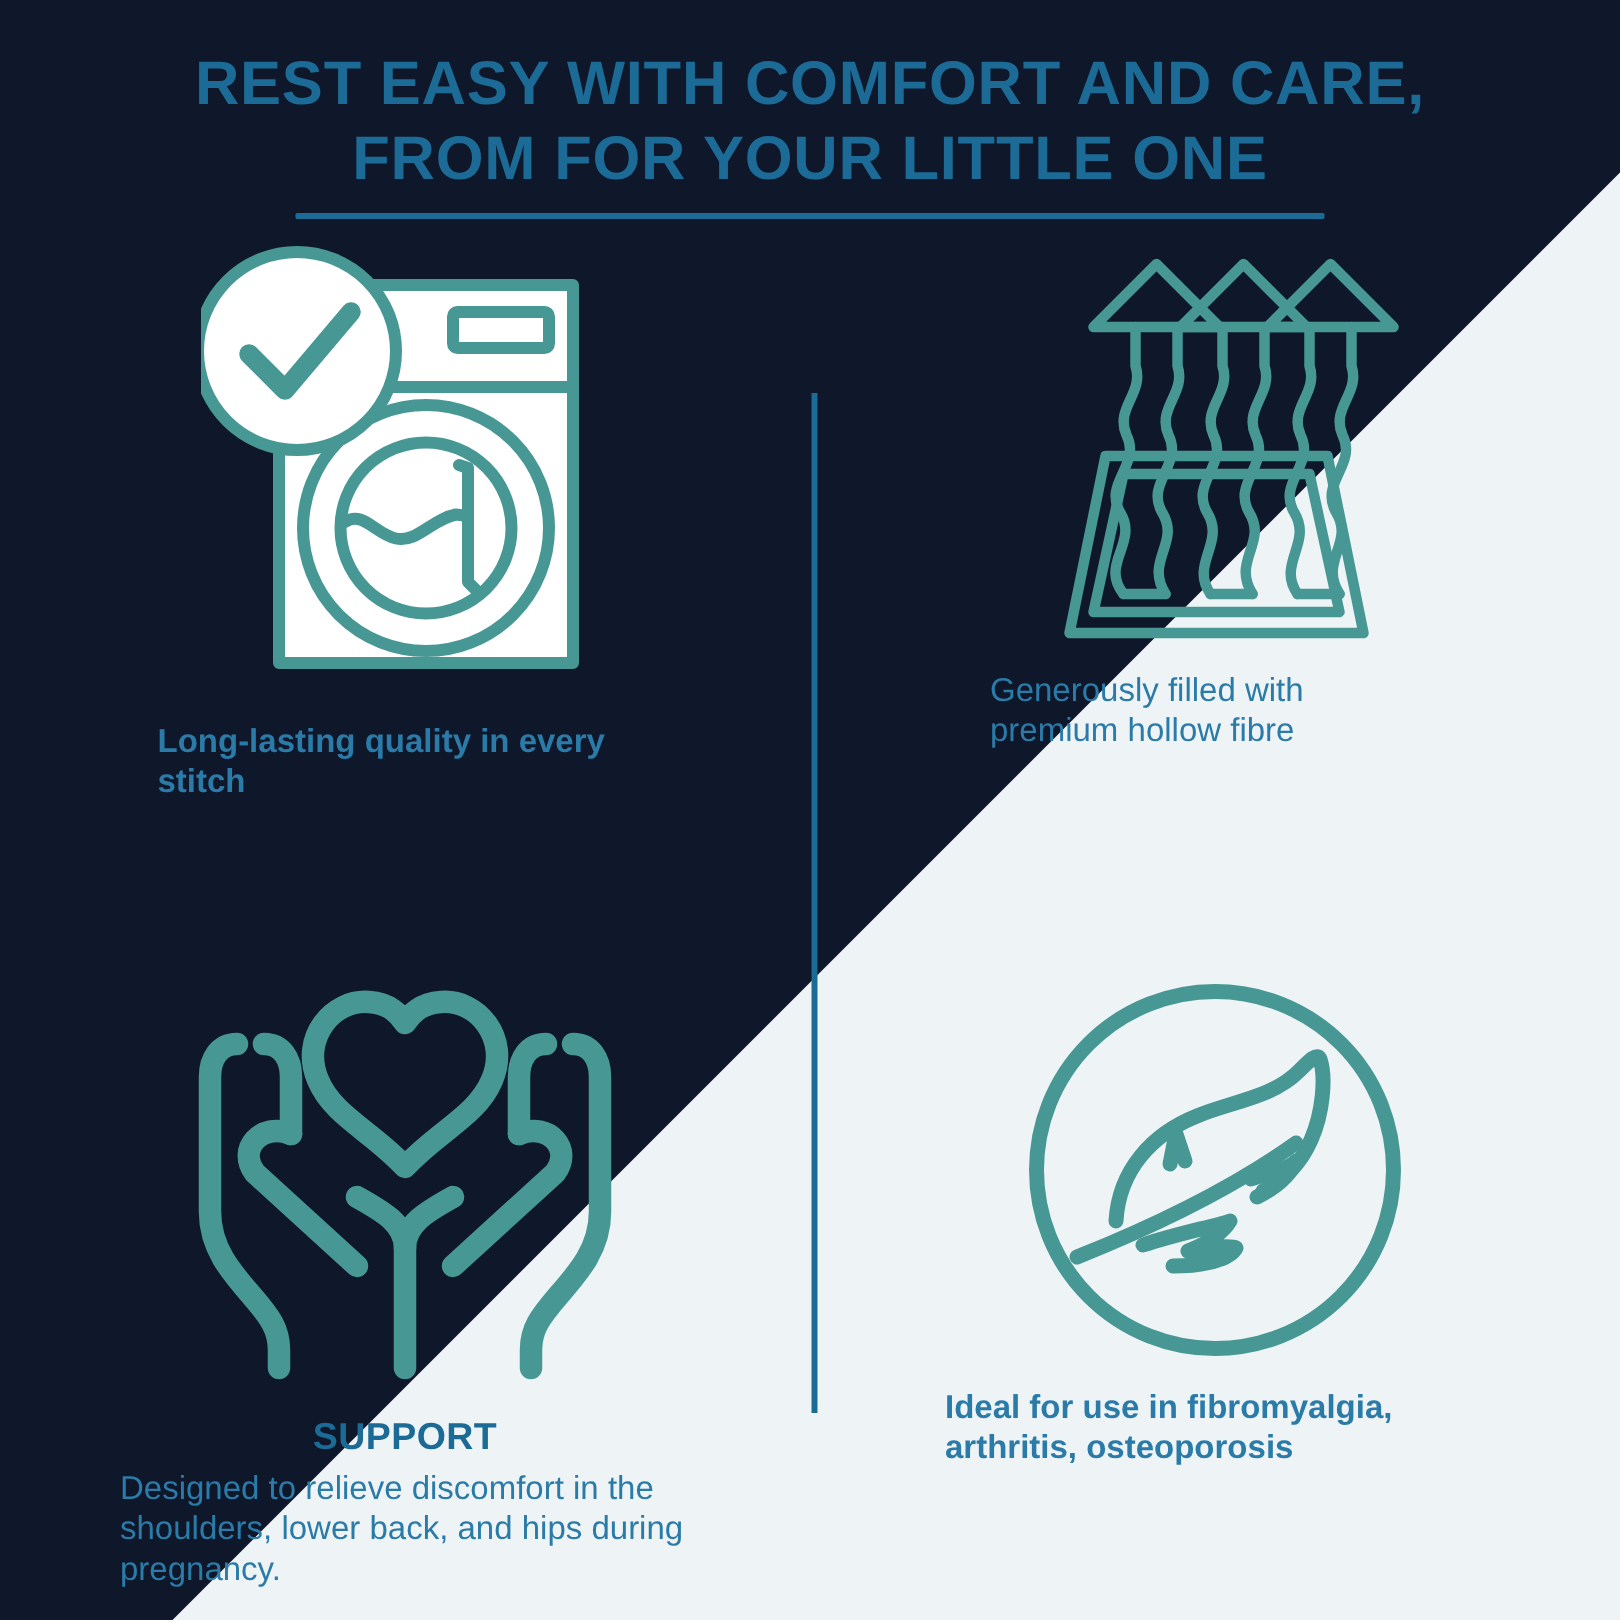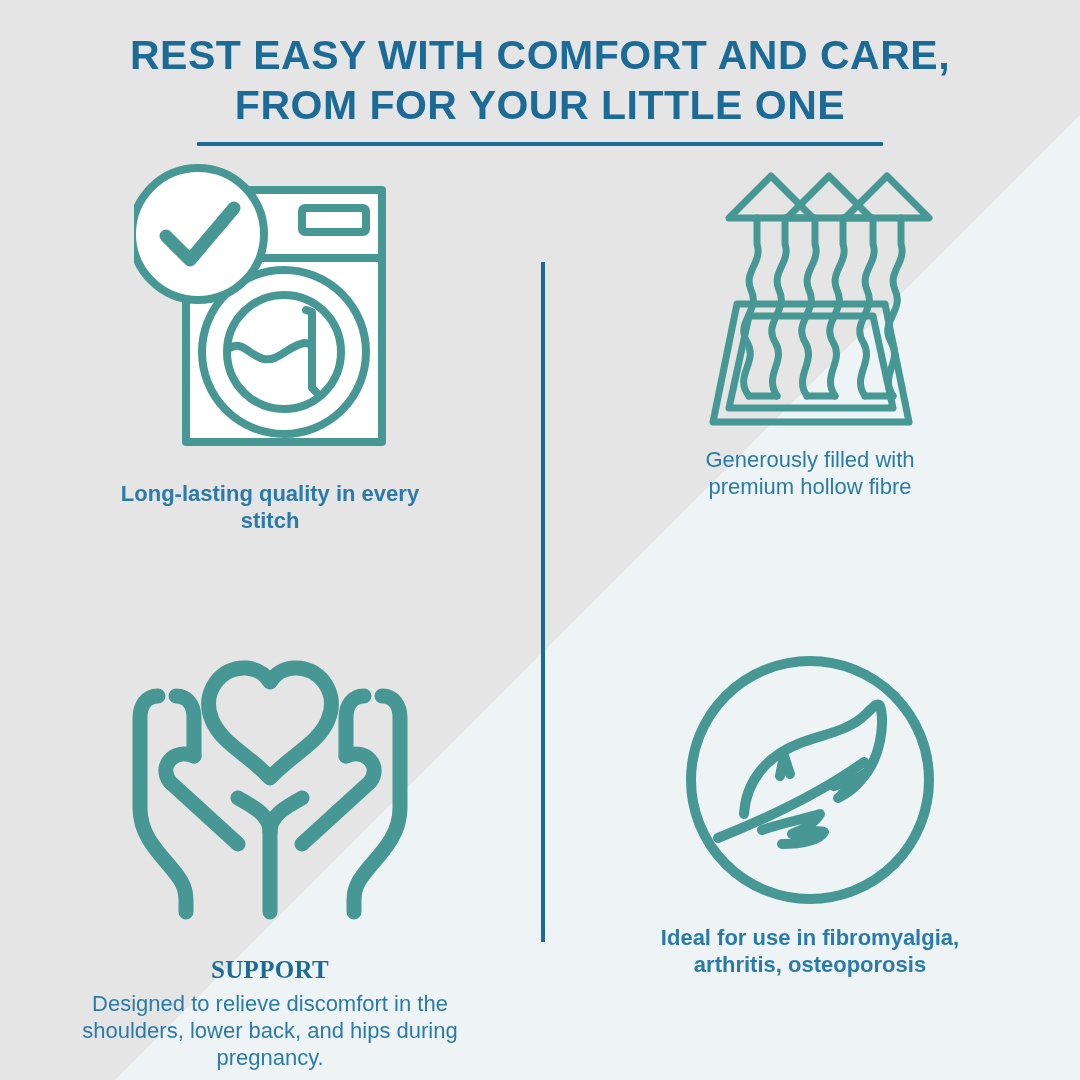--- a/index.html
+++ b/index.html
@@ -94,48 +94,47 @@
     color: #1b6b96;
     letter-spacing: 0.3px;
     line-height: 28px;
     text-align: center;
     margin: 0;
   }
   .feat-desc {
     font-size: 22px;
     line-height: 27px;
     color: #2b7ba8;
-    text-align: center;
     margin: 16px;
     font-weight: 400;
   }
 
   
   .cell-washable .icon-wrap { height: 290px; }
   .cell-washable .feat-title { margin-top: 24px; }
   .cell-washable .feat-desc  { margin-top: 30px; width: 330px; font-weight: bold; }
 
   .cell-allergic .icon-wrap { height: 278px; }
   .cell-allergic .feat-title { margin-top: 14px; }
   .cell-allergic .feat-desc  { margin-top: 8px; width: 300px; }
 
   .cell-support .icon-wrap { height: 290px; }
-  .cell-support .feat-title { margin-top: 36px; font-family: Liberation Serif, serif; }
+  .cell-support .feat-title { margin-top: 24px; }
   .cell-support .feat-desc  { margin-top: 6px; width: 380px; }
 
   .cell-light .icon-wrap { height: 278px; }
   .cell-light .feat-title { margin-top: 34px; }
   .cell-light .feat-desc  { margin-top: 16px; width: 360px; font-weight: bold; }
 
   svg { display: block; }
 </style>
 </head>
 <body>
 
-<div id="page" style="background: #e5e5e5;">
+<div id="page" style="background: #0f172a;">
 
   <svg id="bg-wedge" viewBox="0 0 1080 1080" width="1080" height="1080">
     <polygon id="wedge-poly" points="1080,115 1080,1080 115,1080" fill="#eef4f6"></polygon>
   </svg>
 
   <div id="content">
 
     <div class="header">
       <h1>
         <span>REST EASY WITH COMFORT AND CARE,</span><br>

